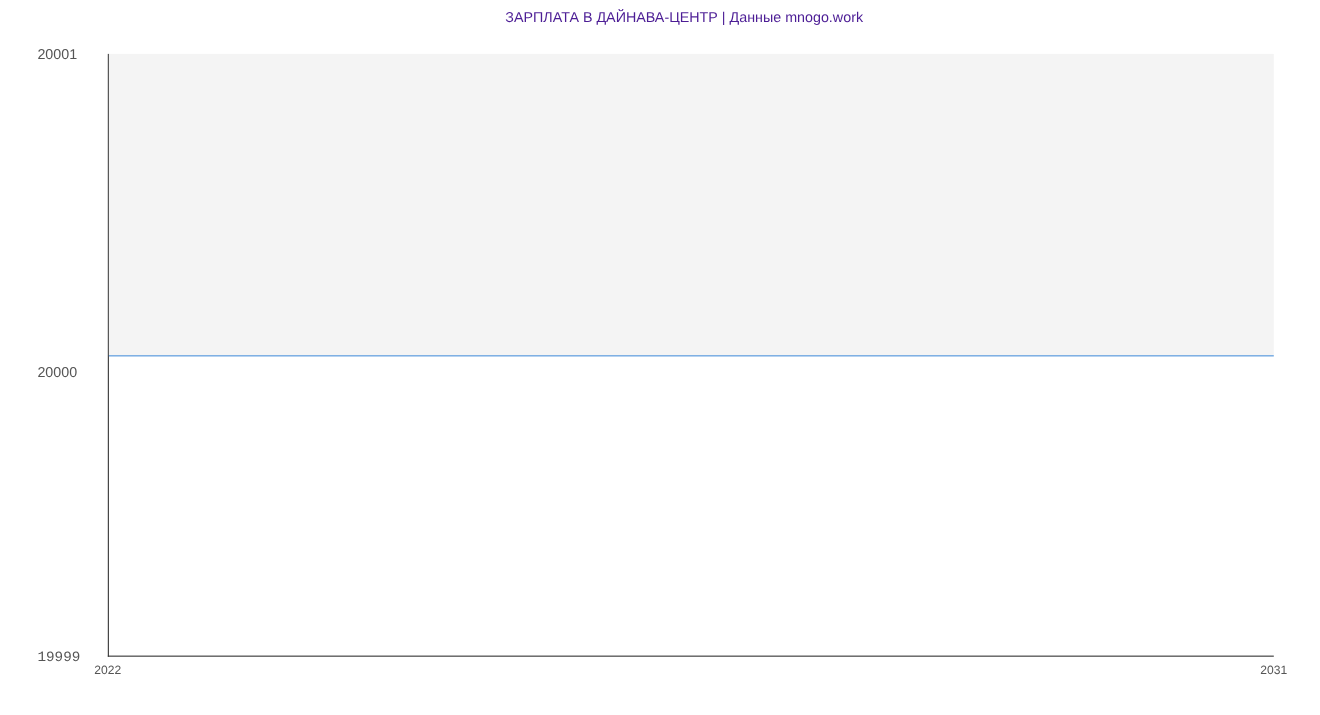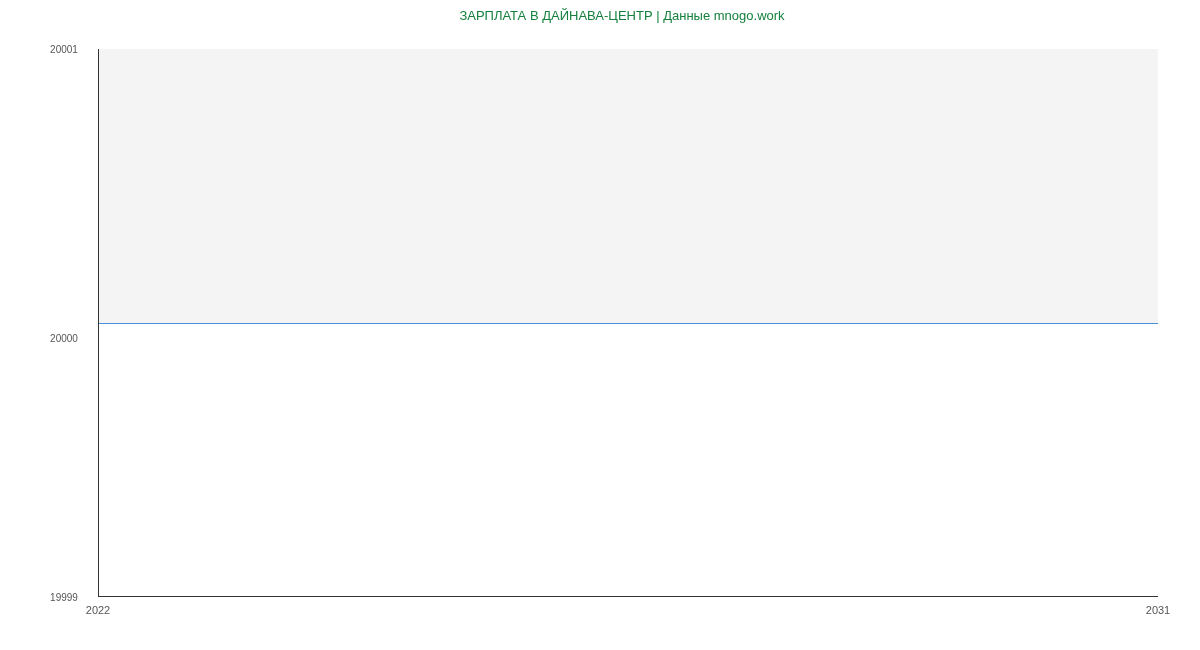--- a/index.html
+++ b/index.html
@@ -9,21 +9,21 @@
     width: 1200px;
     height: 650px;
   }
   .chart-title {
     position: absolute;
     top: 8px;
     left: 0;
     right: 0;
     text-align: center;
     font-size: 13px;
-    color: #15803d;
+    color: #4c1d95;
     padding-left: 44px;
   }
   .plot-area {
     position: absolute;
     left: 98px;
     top: 49px;
     width: 1060px;
     height: 548px;
     border-left: 1px solid #333;
     border-bottom: 1px solid #333;
@@ -40,29 +40,29 @@
     position: absolute;
     left: 0;
     top: 50%;
     width: 100%;
     height: 0;
     border-top: 1px solid #4a90d9;
   }
   .y-tick {
     position: absolute;
     right: 1106px;
-    font-size: 10px;
+    font-size: 13px;
     color: #555;
-    text-align: center;
+    text-align: left;
     width: 60px;
     transform: translateY(-50%);
   }
   .y-tick.y0 { top: 49px; }
   .y-tick.y1 { top: 323px; margin-top: 15px; }
-  .y-tick.y2 { top: 597px; }
+  .y-tick.y2 { top: 597px; font-family: Liberation Mono, monospace; }
   .x-tick {
     position: absolute;
     top: 604px;
     font-size: 11px;
     color: #555;
     transform: translateX(-50%);
   }
   .x-tick.x0 { left: 98px; }
   .x-tick.x1 { left: 1158px; }
 </style>

